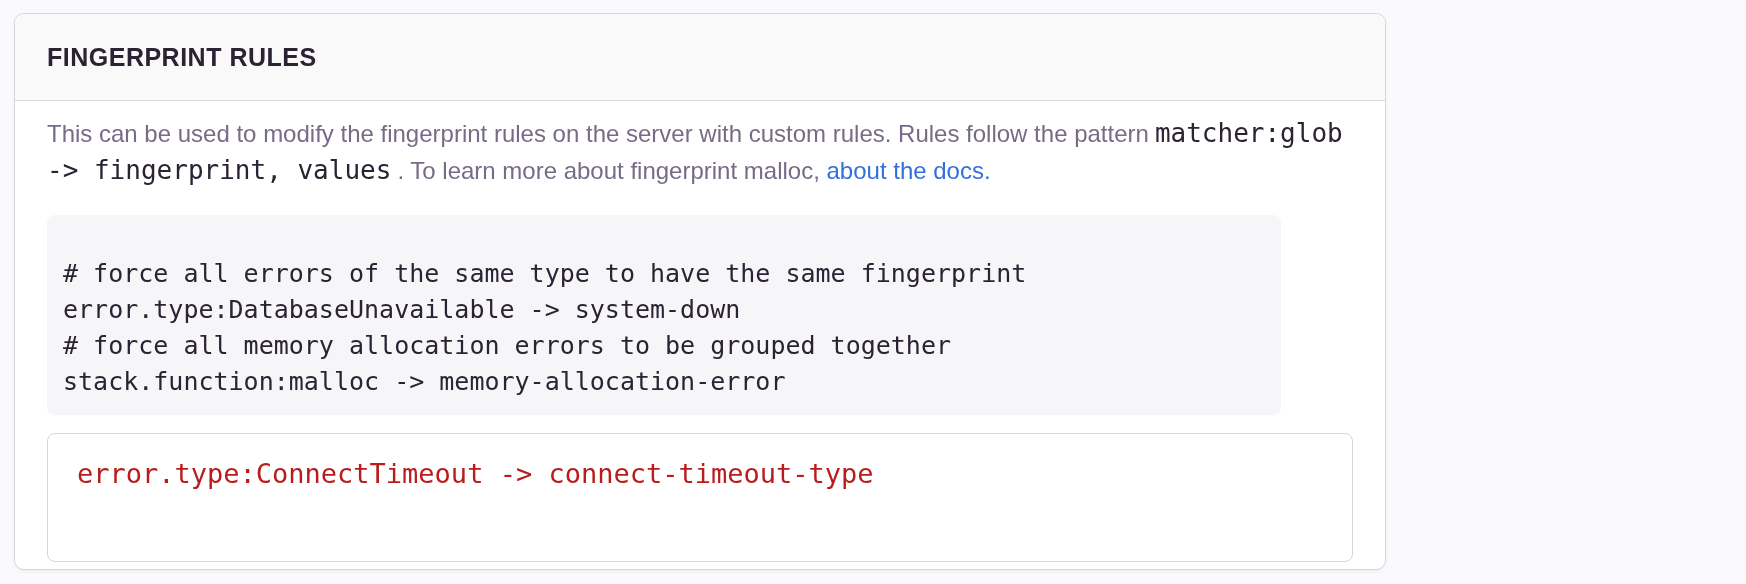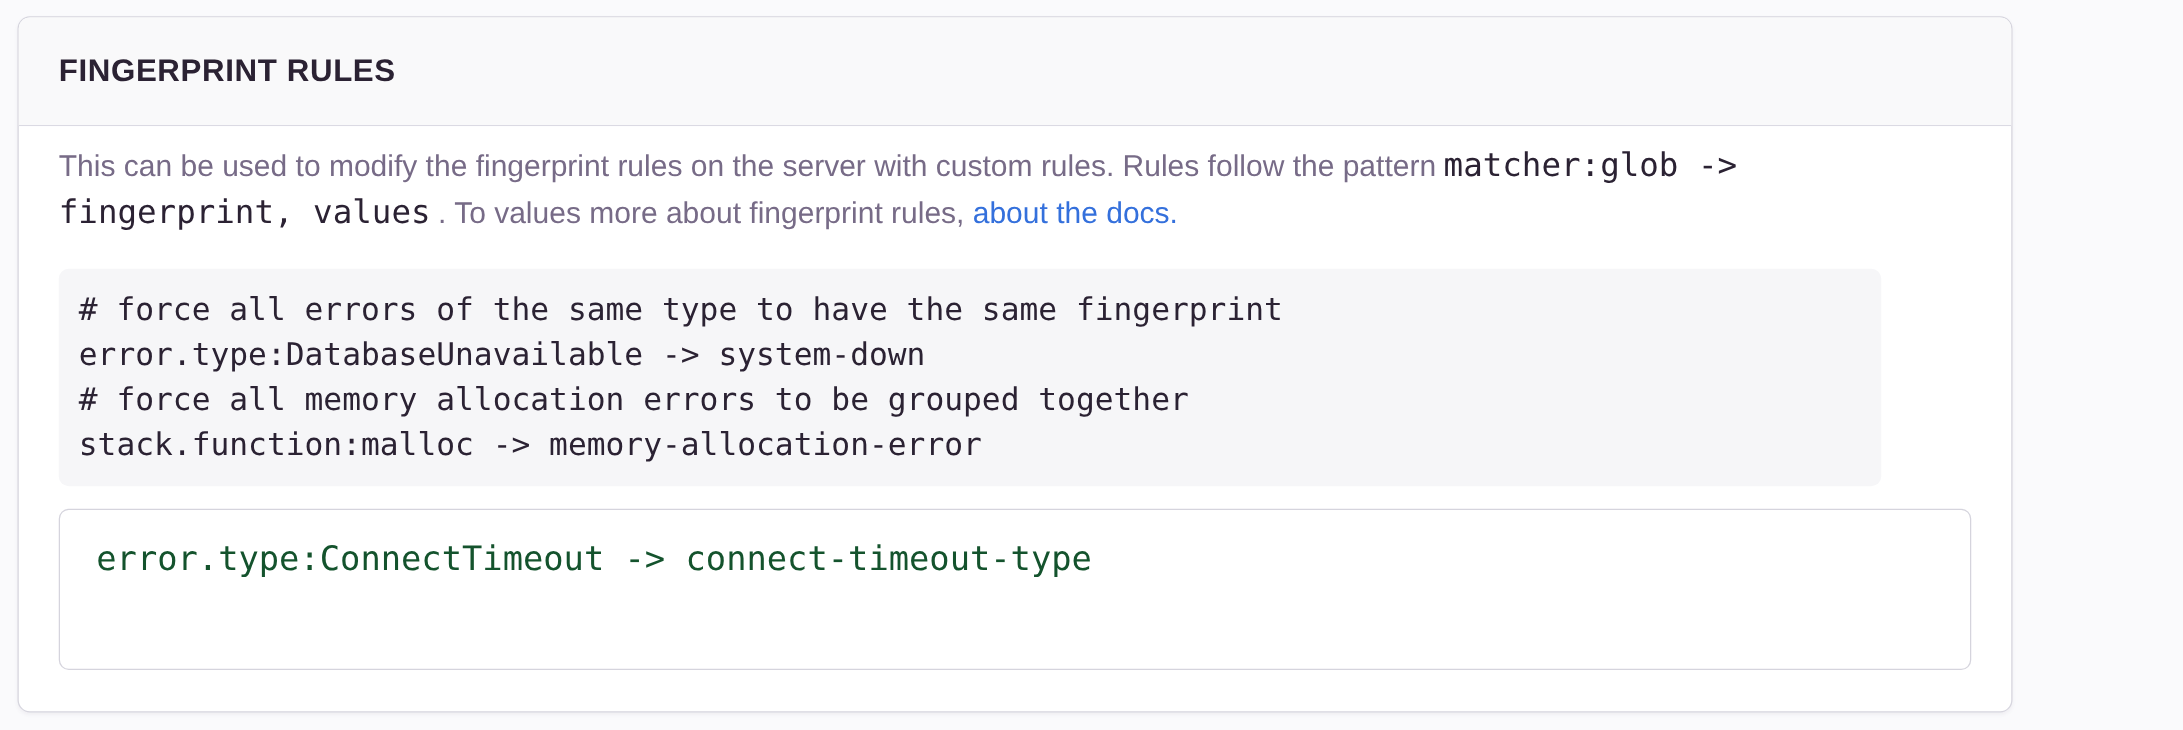--- a/index.html
+++ b/index.html
@@ -5,21 +5,21 @@
   * { margin: 0; padding: 0; box-sizing: border-box; }
   html, body {
     width: 1746px; height: 584px;
     background: #fafafc;
     font-family: "Liberation Sans", sans-serif;
     overflow: hidden;
   }
   .panel {
     position: absolute;
     left: 14px; top: 13px;
-    width: 1596px; height: 557px;
+    width: 1372px; height: 557px;
     background: #ffffff;
     border: 1.5px solid #d6d5de;
     border-radius: 10px;
     box-shadow: 0 2px 3px rgba(80, 70, 110, 0.06);
   }
   .panel-header {
     height: 87px;
     background: #f9f9fa;
     border-bottom: 1.5px solid #dbdae3;
     border-radius: 9px 9px 0 0;
@@ -63,47 +63,48 @@
     margin-right: 72px;
     margin-bottom: 18px;
   }
   .code-example code {
     font-family: "DejaVu Sans Mono", monospace;
     font-size: 25px;
     line-height: 36px;
     color: #2b2233;
     white-space: pre;
     display: block;
+    margin-top: 26px;
   }
   .rules-textarea {
     display: block;
     width: 100%;
     height: 129px;
     background: #ffffff;
     border: 1.5px solid #d5d4dd;
     border-radius: 8px;
     padding: 22px 29px;
     font-family: "DejaVu Sans Mono", monospace;
     font-size: 27px;
     line-height: 36px;
-    color: #14532d;
+    color: #b91c1c;
     resize: none;
     outline: none;
     overflow: hidden;
   }
 </style>
 </head>
 <body>
 
 <div class="panel">
   <div class="panel-header">
     <div class="panel-title">FINGERPRINT RULES</div>
   </div>
   <div class="panel-body">
-    <p class="description"><span>This can be used to modify the fingerprint rules on the server with custom rules. Rules follow the pattern</span><code class="inline-code">matcher:glob -&gt; fingerprint, values</code><span>. To values more about fingerprint rules, </span><a class="docs-link">about the docs</a><span class="link-period">.</span></p>
+    <p class="description"><span>This can be used to modify the fingerprint rules on the server with custom rules. Rules follow the pattern</span><code class="inline-code">matcher:glob -&gt; fingerprint, values</code><span>. To learn more about fingerprint malloc, </span><a class="docs-link">about the docs</a><span class="link-period">.</span></p>
 
     <div class="code-example">
       <code># force all errors of the same type to have the same fingerprint
 error.type:DatabaseUnavailable -&gt; system-down
 # force all memory allocation errors to be grouped together
 stack.function:malloc -&gt; memory-allocation-error</code>
     </div>
 
     <textarea class="rules-textarea" spellcheck="false" style="">error.type:ConnectTimeout -&gt; connect-timeout-type</textarea>
   </div>

